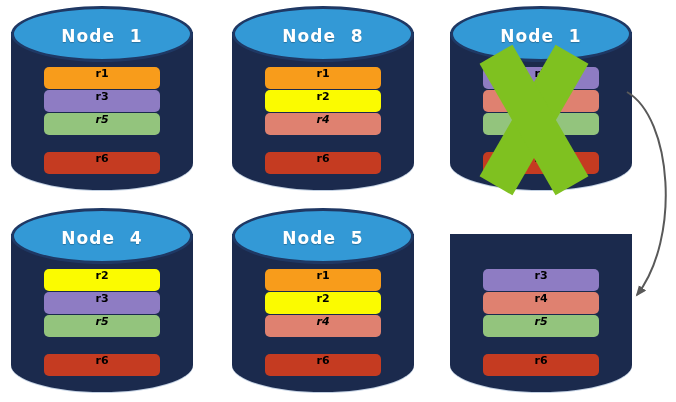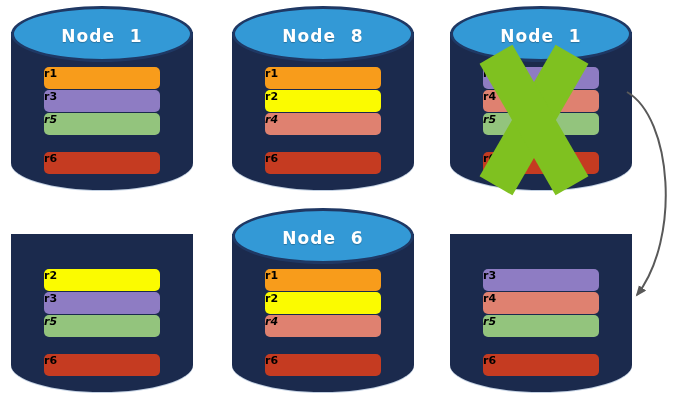--- a/index.html
+++ b/index.html
@@ -44,21 +44,21 @@
     word-spacing: 8px;
     padding-top: 3px;
     text-shadow: 0 1px 1px rgba(0,0,0,0.25);
   }
   .replica-bar {
     position: absolute;
     left: 33px;
     width: 116px;
     height: 22px;
     border-radius: 5px;
-    text-align: left;
+    text-align: center;
     font-size: 11px;
     font-weight: bold;
     color: #000000;
     line-height: 14px;
   }
   .bar-0 { top: 61px; }
   .bar-1 { top: 84px; }
   .bar-2 { top: 107px; font-style: italic; }
   .bar-3 { top: 146px; }
   .overlay {
@@ -100,30 +100,33 @@
       <span class="node-title">Node 1</span>
     </div>
     <div class="replica-bar bar-0" style="background: rgb(142, 124, 195);">r3</div>
     <div class="replica-bar bar-1" style="background: rgb(223, 129, 112);">r4</div>
     <div class="replica-bar bar-2" style="background: rgb(147, 196, 125);">r5</div>
     <div class="replica-bar bar-3" style="background: rgb(197, 59, 33);">r6</div>
   </div>
 
   <div class="node" style="left:11px; top:208px;">
     <div class="cyl-body"></div>
+    <div class="cyl-top">
+      <span class="node-title">Node 4</span>
+    </div>
     <div class="replica-bar bar-0" style="background: rgb(251, 251, 0);">r2</div>
     <div class="replica-bar bar-1" style="background: rgb(142, 124, 195);">r3</div>
     <div class="replica-bar bar-2" style="background: rgb(147, 196, 125);">r5</div>
     <div class="replica-bar bar-3" style="background: rgb(197, 59, 33);">r6</div>
   </div>
 
   <div class="node" style="left:232px; top:208px;">
     <div class="cyl-body"></div>
     <div class="cyl-top">
-      <span class="node-title">Node 6</span>
+      <span class="node-title">Node 5</span>
     </div>
     <div class="replica-bar bar-0" style="background: rgb(248, 156, 27);">r1</div>
     <div class="replica-bar bar-1" style="background: rgb(251, 251, 0);">r2</div>
     <div class="replica-bar bar-2" style="background: rgb(223, 129, 112);">r4</div>
     <div class="replica-bar bar-3" style="background: rgb(197, 59, 33);">r6</div>
   </div>
 
   <div class="node" style="left:450px; top:208px;">
     <div class="cyl-body"></div>
     <div class="replica-bar bar-0" style="background: rgb(142, 124, 195);">r3</div>

